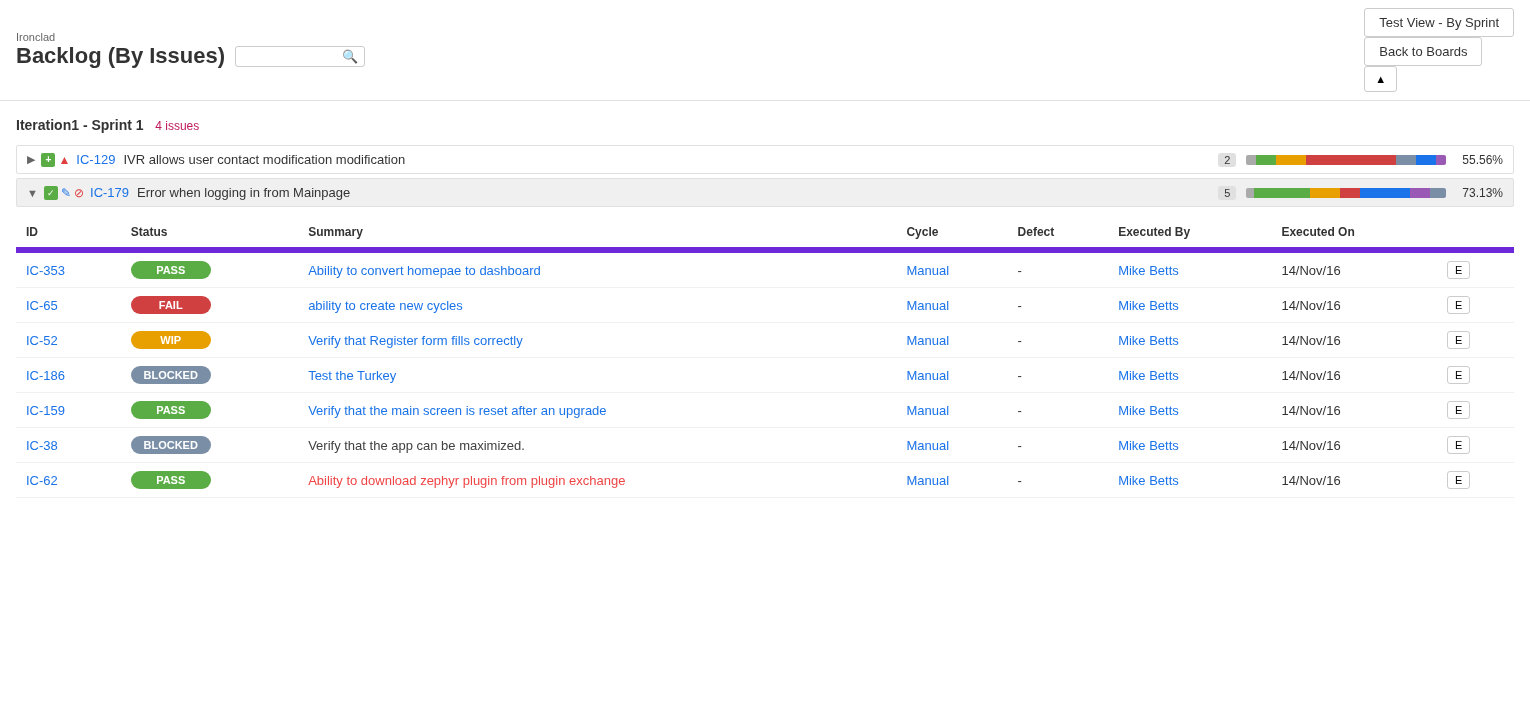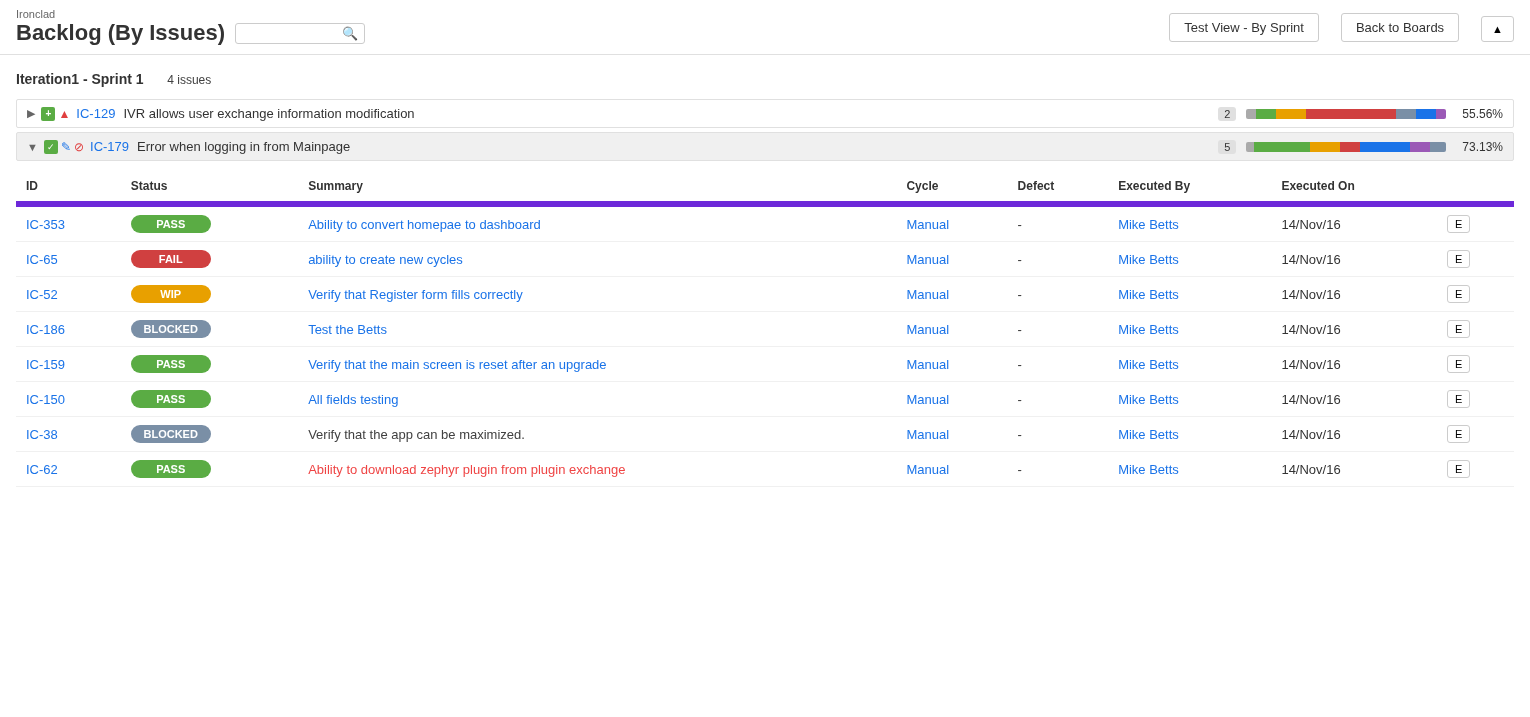--- a/index.html
+++ b/index.html
@@ -4,28 +4,28 @@
   <style>
     * { box-sizing: border-box; margin: 0; padding: 0; }
     body { font-family: Arial, Helvetica, sans-serif; font-size: 13px; color: #333; background: #fff; }
 
     .header { display: flex; align-items: center; justify-content: space-between; padding: 8px 16px; border-bottom: 1px solid #e0e0e0; }
     .header-left { display: flex; flex-direction: column; }
     .header-app-name { font-size: 11px; color: #666; }
     .header-title { display: flex; align-items: center; gap: 10px; font-size: 22px; font-weight: bold; color: #333; }
     .search-box { display: flex; align-items: center; border: 1px solid #ccc; border-radius: 3px; padding: 2px 6px; }
     .search-box input { border: none; outline: none; font-size: 13px; width: 100px; }
-    .header-right { display: flex; align-items: flex-end; gap: 22px; }
+    .header-right { display: flex; align-items: flex-start; gap: 0; flex-direction: column; }
     .btn { padding: 6px 14px; border: 1px solid #ccc; border-radius: 3px; background: #fff; cursor: pointer; font-size: 13px; color: #333; }
     .btn-icon { padding: 6px 10px; border: 1px solid #ccc; border-radius: 3px; background: #fff; cursor: pointer; }
 
     .content { padding: 16px; }
     .sprint-header { margin-bottom: 12px; }
     .sprint-title { font-size: 14px; font-weight: bold; }
-    .sprint-count { color: #404040; font-size: 12px; margin-left: 20px; }
+    .sprint-count { color: #be185d; font-size: 12px; margin-left: 8px; }
 
     .issue-row { display: flex; align-items: center; padding: 6px 10px; border: 1px solid #e0e0e0; margin-bottom: 4px; border-radius: 2px; cursor: pointer; }
     .issue-row.expanded { background: #f0f0f0; }
     .issue-row-toggle { margin-right: 6px; color: #666; font-size: 11px; cursor: pointer; }
     .issue-icons { display: flex; gap: 3px; margin-right: 6px; }
     .icon-add { background: #5aac44; color: white; width: 14px; height: 14px; display: inline-flex; align-items: center; justify-content: center; font-size: 10px; font-weight: bold; border-radius: 2px; }
     .icon-priority-high { color: #e04040; font-size: 12px; }
     .icon-check { background: #5aac44; color: white; width: 14px; height: 14px; display: inline-flex; align-items: center; justify-content: center; font-size: 9px; border-radius: 2px; }
     .issue-id-link { color: #1a73e8; font-size: 13px; margin-right: 8px; }
     .issue-name { font-size: 13px; color: #333; }
@@ -77,21 +77,21 @@
     <span class="sprint-count">4 issues</span>
   </div>
 
   <div class="issue-row">
     <span class="issue-row-toggle">▶</span>
     <span class="issue-icons">
       <span class="icon-add">+</span>
       <span class="icon-priority-high">▲</span>
     </span>
     <span class="issue-id-link">IC-129</span>
-    <span class="issue-name">IVR allows user exchange information modification</span>
+    <span class="issue-name">IVR allows user contact modification modification</span>
     <div class="issue-row-right">
       <span class="issue-count-badge">2</span>
       <div class="progress-bar-container">
         <div style="background:#aaa;width:5%;"></div>
         <div style="background:#5aac44;width:10%;"></div>
         <div style="background:#e8a000;width:15%;"></div>
         <div style="background:#d04040;width:45%;"></div>
         <div style="background:#7a8fa6;width:10%;"></div>
         <div style="background:#1a73e8;width:10%;"></div>
         <div style="background:#9b59b6;width:5%;"></div>
@@ -165,48 +165,38 @@
     <td class="td-summary" style="color:#1a73e8;margin-top:16px;">Verify that Register form fills correctly</td>
     <td class="td-cycle" style="color:#1a73e8;">Manual</td>
     <td>-</td>
     <td style="color:#1a73e8;">Mike Betts</td>
     <td>14/Nov/16</td>
     <td><button class="td-edit-btn">E</button></td>
   </tr>
           <tr>
     <td class="td-id"><a href="#" style="color:#1a73e8;text-decoration:none;">IC-186</a></td>
     <td><span class="status-badge status-blocked">BLOCKED</span></td>
-    <td class="td-summary" style="color:#1a73e8;">Test the Betts</td>
+    <td class="td-summary" style="color:#1a73e8;">Test the Turkey</td>
     <td class="td-cycle" style="color:#1a73e8;">Manual</td>
     <td>-</td>
     <td style="color:#1a73e8;">Mike Betts</td>
     <td>14/Nov/16</td>
     <td><button class="td-edit-btn">E</button></td>
   </tr>
           <tr>
     <td class="td-id"><a href="#" style="color:#1a73e8;text-decoration:none;">IC-159</a></td>
     <td><span class="status-badge status-pass">PASS</span></td>
     <td class="td-summary" style="color:#1a73e8;">Verify that the main screen is reset after an upgrade</td>
     <td class="td-cycle" style="color:#1a73e8;">Manual</td>
     <td>-</td>
     <td style="color:#1a73e8;">Mike Betts</td>
     <td>14/Nov/16</td>
     <td><button class="td-edit-btn">E</button></td>
   </tr>
           <tr>
-    <td class="td-id"><a href="#" style="color:#1a73e8;text-decoration:none;">IC-150</a></td>
-    <td><span class="status-badge status-pass">PASS</span></td>
-    <td class="td-summary" style="color:#1a73e8;">All fields testing</td>
-    <td class="td-cycle" style="color:#1a73e8;">Manual</td>
-    <td>-</td>
-    <td style="color:#1a73e8;">Mike Betts</td>
-    <td>14/Nov/16</td>
-    <td><button class="td-edit-btn">E</button></td>
-  </tr>
-          <tr>
     <td class="td-id"><a href="#" style="color:#1a73e8;text-decoration:none;">IC-38</a></td>
     <td><span class="status-badge status-blocked">BLOCKED</span></td>
     <td class="td-summary" style="color:#404040;">Verify that the app can be maximized.</td>
     <td class="td-cycle" style="color:#1a73e8;">Manual</td>
     <td>-</td>
     <td style="color:#1a73e8;">Mike Betts</td>
     <td>14/Nov/16</td>
     <td><button class="td-edit-btn">E</button></td>
   </tr>
           <tr>

